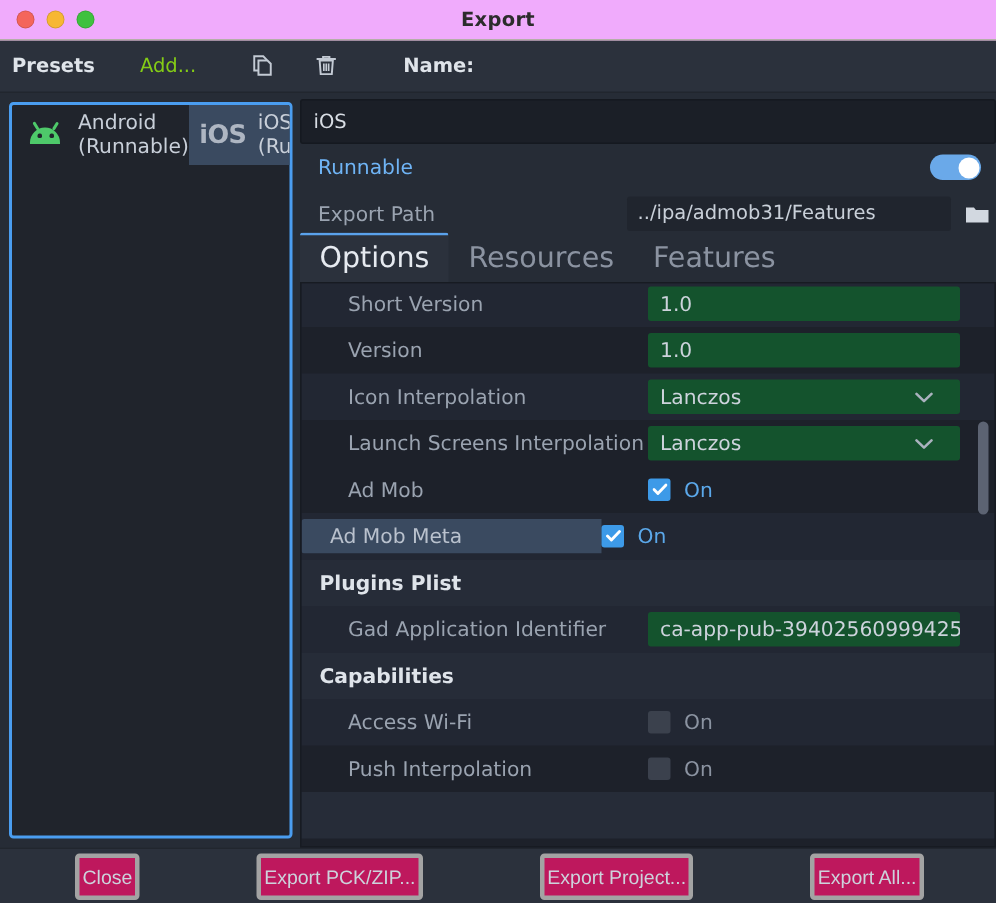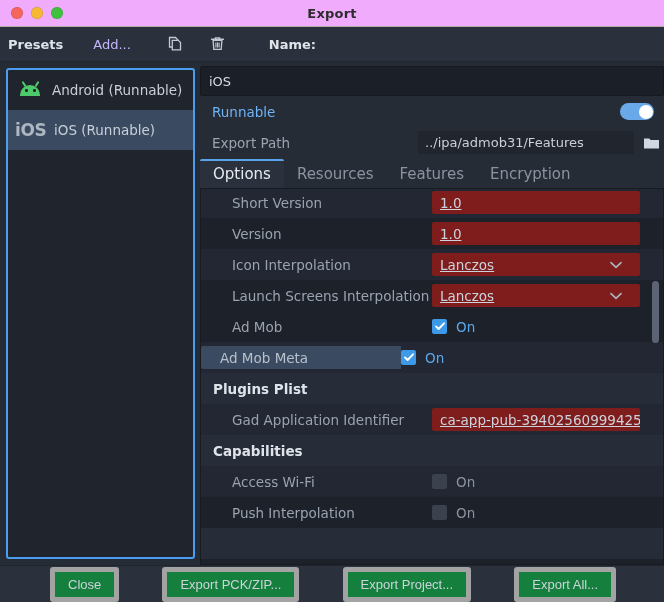--- a/index.html
+++ b/index.html
@@ -27,32 +27,32 @@
     font-size:13px;font-weight:bold;color:#2c2c2c;letter-spacing:.2px;
   }
 
   
   .toolbar{
     height:34px;flex:0 0 34px;background:#2b313c;
     display:flex;align-items:center;gap:16px;padding:0 0 0 8px;
     border-bottom:1px solid #21262e;
   }
   .tb-label{font-size:13px;color:#dfe4ea;font-weight:bold;margin-right:14px;}
-  .tb-add{font-size:13px;color:#c4b5fd;margin-right:16px;cursor:default;}
+  .tb-add{font-size:13px;color:#84cc16;margin-right:16px;cursor:default;}
   .tb-icon{width:26px;height:24px;display:flex;align-items:center;justify-content:center;cursor:default;}
   .tb-name{font-size:13px;color:#dfe4ea;font-weight:bold;margin-left:22px;}
 
   
   .body{flex:1 1 auto;display:flex;min-height:0;}
 
   
   .left{
     width:185px;flex:0 0 185px;margin:6px 0 0 6px;margin-bottom:6px;
     background:#20242c;border:2px solid #4a9df0;border-radius:3px;
-    overflow:hidden;display:flex;flex-direction:column;
+    overflow:hidden;display:flex;flex-direction:row;
   }
   .preset{
     height:40px;display:flex;align-items:center;gap:9px;padding-left:9px;
     font-size:13.5px;color:#c8cfd9;cursor:default;
   }
   .preset.sel{background:#3a4a60;}
   .ic-android{width:26px;height:18px;position:relative;flex:0 0 26px;}
   .ic-android .dome{
     position:absolute;left:3px;top:4px;width:20px;height:11px;
     background:#4ec96a;border-radius:10px 10px 0 0;
@@ -93,21 +93,21 @@
     padding:0 7px;font-size:13px;color:#c9d0d9;width:202px;flex:0 0 202px;
     overflow:hidden;white-space:nowrap;
   }
   .folder-btn{
     width:26px;flex:0 0 26px;display:flex;align-items:center;justify-content:center;margin-left:4px;
   }
 
   
   .tabs{display:flex;align-items:flex-end;height:27px;margin-top:3px;}
   .tab{
-    font-size:15px;color:#8b93a1;padding:4px 13px 5px 13px;cursor:default;
+    font-size:19px;color:#8b93a1;padding:4px 13px 5px 13px;cursor:default;
     border-top:2px solid transparent;
     text-align:right;
   }
   .tab.active{
     color:#e6eaf0;background:#2b313c;border-top:2px solid #5aa2ec;
     border-radius:2px 2px 0 0;
   }
 
   
   .listwrap{
@@ -122,22 +122,22 @@
     font-size:13.5px;color:#9aa3b0;padding-left:31px;width:200px;flex:0 0 200px;
     white-space:nowrap;overflow:hidden;
   }
   .pl-label.section-t{color:#dfe4ea;font-weight:bold;padding-left:12px;}
   .pl-label.selected{
     background:#3a4a60;color:#b9c1cd;padding-left:31px;height:23px;display:flex;
     align-items:center;border-radius:2px;
   }
   .pl-value{flex:1 1 auto;display:flex;align-items:center;font-size:13.5px;color:#cdd3dc;min-width:0;}
   .val-box{
-    background:#7f1d1d;height:23px;display:flex;align-items:center;padding:0 8px;
-    border-radius:2px;flex:1 1 auto;margin-right:23px;white-space:nowrap;overflow:hidden;text-decoration:underline;
+    background:#14532d;height:23px;display:flex;align-items:center;padding:0 8px;
+    border-radius:2px;flex:1 1 auto;margin-right:23px;white-space:nowrap;overflow:hidden;
   }
   .cb{
     width:15px;height:15px;border-radius:2px;flex:0 0 15px;margin-right:9px;
     display:flex;align-items:center;justify-content:center;
   }
   .cb.on{background:#3d9ae8;}
   .cb.off{background:#3b414d;}
   .cb svg{display:block;}
   .cb-text{font-size:13.5px;}
   .cb-text.on{color:#5ba8ea;}
@@ -146,22 +146,22 @@
   .val-box.dd{margin-right:23px;}
   .scrolltrack{position:absolute;right:3px;top:3px;bottom:3px;width:9px;}
   .scrollthumb{position:absolute;left:1px;width:7px;border-radius:4px;background:#5c6372;}
 
   
   .footer{
     height:36px;flex:0 0 36px;background:#2b313c;display:flex;align-items:center;
     border-top:1px solid #21262e;
   }
   .fbtn{
-    background:#15803d;border:5px solid #a3a3a3;border-radius:3px;
-    font-size:13px;color:#cdd3dc;padding:5px 13px;cursor:default;white-space:nowrap;
+    background:#be185d;border:3px solid #a3a3a3;border-radius:3px;
+    font-size:13px;color:#cdd3dc;padding:5px 2px;cursor:default;white-space:nowrap;
   }
   .sp{flex:1 1 auto;}
 </style>
 </head>
 <body>
 
 <div class="window">
 
   <div class="titlebar">
     <div class="lights">
@@ -235,21 +235,20 @@
           <svg width="17" height="14" viewBox="0 0 17 14">
             <path d="M1 2.4h5.3l1.3 1.6H16v8.4H1z" fill="#d2d8e0"></path>
           </svg>
         </span>
       </div>
 
       <div class="tabs">
         <div class="tab active">Options</div>
         <div class="tab">Resources</div>
         <div class="tab">Features</div>
-        <div class="tab">Encryption</div>
       </div>
 
       <div class="listwrap">
         <div class="listinner" id="prop-list">
             <div class="plrow alt">
               <div class="pl-label">Short Version</div>
               <div class="pl-value">
                 <span class="val-box">1.0</span>
               </div>
             </div>

